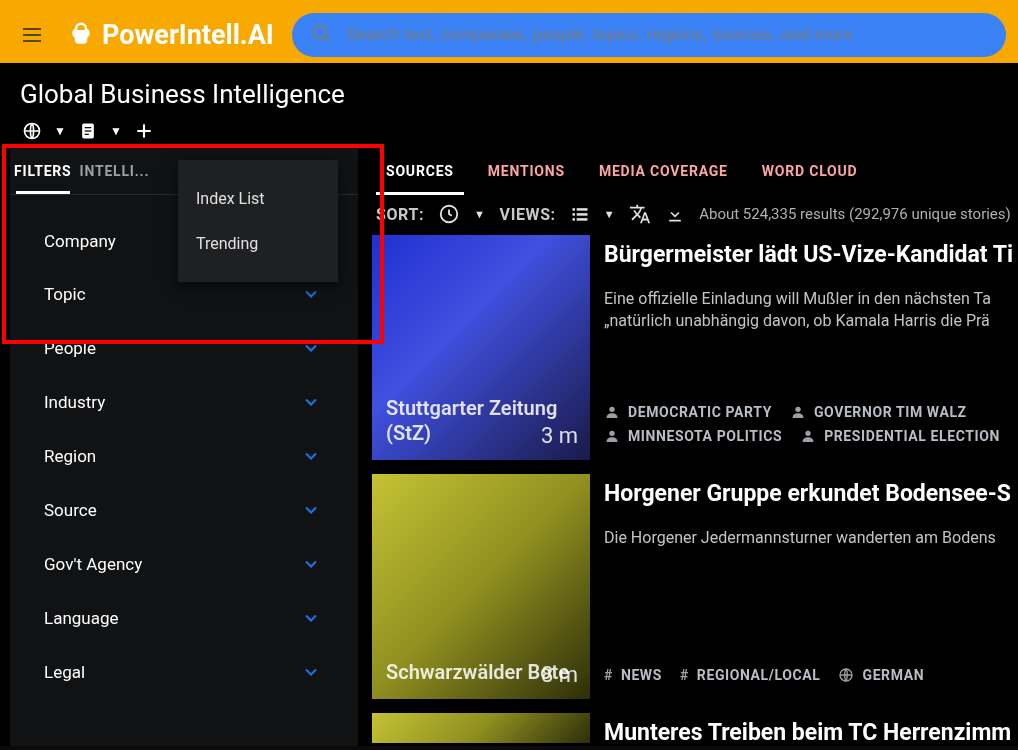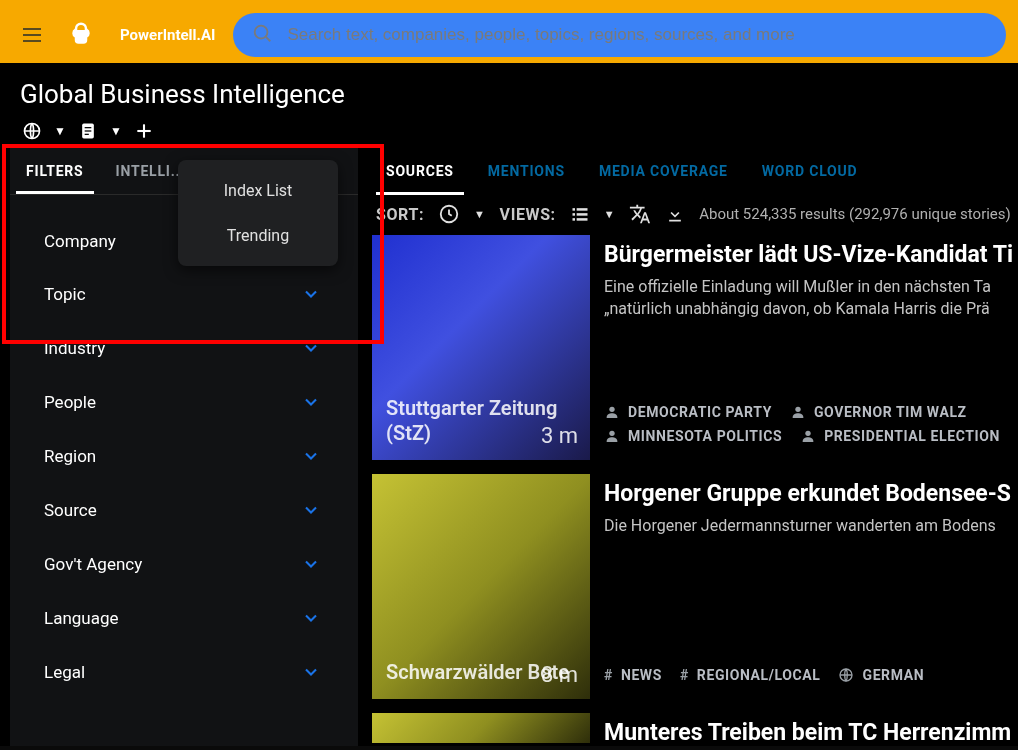--- a/index.html
+++ b/index.html
@@ -23,22 +23,22 @@
     gap: 10px;
   }
   .hamburger {
     width: 48px; height: 48px;
     display: flex; align-items: center; justify-content: center;
     border-radius: 50%;
     cursor: pointer;
   }
   .hamburger svg { width: 24px; height: 24px; }
   .brand {
-    display: flex; align-items: center; gap: 24px;
-    color: #fff; font-weight: 700; font-size: 15px;
+    display: flex; align-items: center; gap: 6px;
+    color: #fff; font-weight: 700; font-size: 27px;
   }
   .brand-logo {
     width: 30px; height: 30px;
     display: flex; align-items: center; justify-content: center;
   }
   .searchbox {
     flex: 1;
     height: 44px;
     background: #3b82f6;
     border-radius: 22px;
@@ -104,21 +104,21 @@
     display: flex;
     flex-direction: column;
   }
   .sidebar-tabs {
     display: flex;
     height: 48px;
     align-items: stretch;
     border-bottom: 1px solid #2a2a2a;
   }
   .sidebar-tab {
-    padding: 0 16px;
+    padding: 0 4px;
     display: flex;
     align-items: center;
     font-weight: 700;
     font-size: 14px;
     letter-spacing: 0.8px;
     color: #9aa0a6;
     cursor: pointer;
     position: relative;
   }
   .sidebar-tab.active {
@@ -149,25 +149,24 @@
   }
   .chevron svg { stroke: #1a73e8; }
 
   
   .popup {
     position: absolute;
     left: 178px;
     top: 160px;
     width: 160px;
     background: #1f2022;
-    border-radius: 8px;
+    border-radius: 0;
     box-shadow: 0 4px 14px rgba(0,0,0,0.6);
     z-index: 20;
-    padding: 8px 0;
-    text-align: center;
+    padding: 16px 0;
   }
   .popup-item {
     padding: 13px 18px;
     font-size: 16px;
     color: #e0e0e0;
     cursor: pointer;
   }
 
   
   .highlight-box {
@@ -196,21 +195,21 @@
     align-items: stretch;
     gap: 6px;
   }
   .maintab {
     padding: 0 14px;
     display: flex;
     align-items: center;
     font-weight: 700;
     font-size: 14px;
     letter-spacing: 0.8px;
-    color: #0369a1;
+    color: #fca5a5;
     cursor: pointer;
     position: relative;
     white-space: nowrap;
   }
   .maintab.active {
     color: #fff;
   }
   .maintab.active::after {
     content: "";
     position: absolute;
@@ -278,21 +277,21 @@
     right: 12px;
     bottom: 12px;
     font-size: 22px;
     color: rgba(255,255,255,0.85);
   }
   .card-body {
     flex: 1;
     padding-top: 6px;
     display: flex;
     flex-direction: column;
-    gap: 8px;
+    gap: 20px;
     overflow: hidden;
     justify-content: flex-end;
   }
   .card-title {
     font-size: 23px;
     font-weight: 700;
     color: #fff;
     white-space: nowrap;
     overflow: hidden;
   }
@@ -395,29 +394,29 @@
         </div>
         <div class="filter-item">
           <span>Topic</span>
           <span class="chevron">
               <svg width="20" height="20" viewBox="0 0 24 24" fill="none" stroke-width="2.5">
                 <polyline points="6 9 12 15 18 9"></polyline>
               </svg>
             </span>
         </div>
         <div class="filter-item">
+          <span>People</span>
+          <span class="chevron">
+              <svg width="20" height="20" viewBox="0 0 24 24" fill="none" stroke-width="2.5">
+                <polyline points="6 9 12 15 18 9"></polyline>
+              </svg>
+            </span>
+        </div>
+        <div class="filter-item">
           <span>Industry</span>
-          <span class="chevron">
-              <svg width="20" height="20" viewBox="0 0 24 24" fill="none" stroke-width="2.5">
-                <polyline points="6 9 12 15 18 9"></polyline>
-              </svg>
-            </span>
-        </div>
-        <div class="filter-item">
-          <span>People</span>
           <span class="chevron">
               <svg width="20" height="20" viewBox="0 0 24 24" fill="none" stroke-width="2.5">
                 <polyline points="6 9 12 15 18 9"></polyline>
               </svg>
             </span>
         </div>
         <div class="filter-item">
           <span>Region</span>
           <span class="chevron">
               <svg width="20" height="20" viewBox="0 0 24 24" fill="none" stroke-width="2.5">

